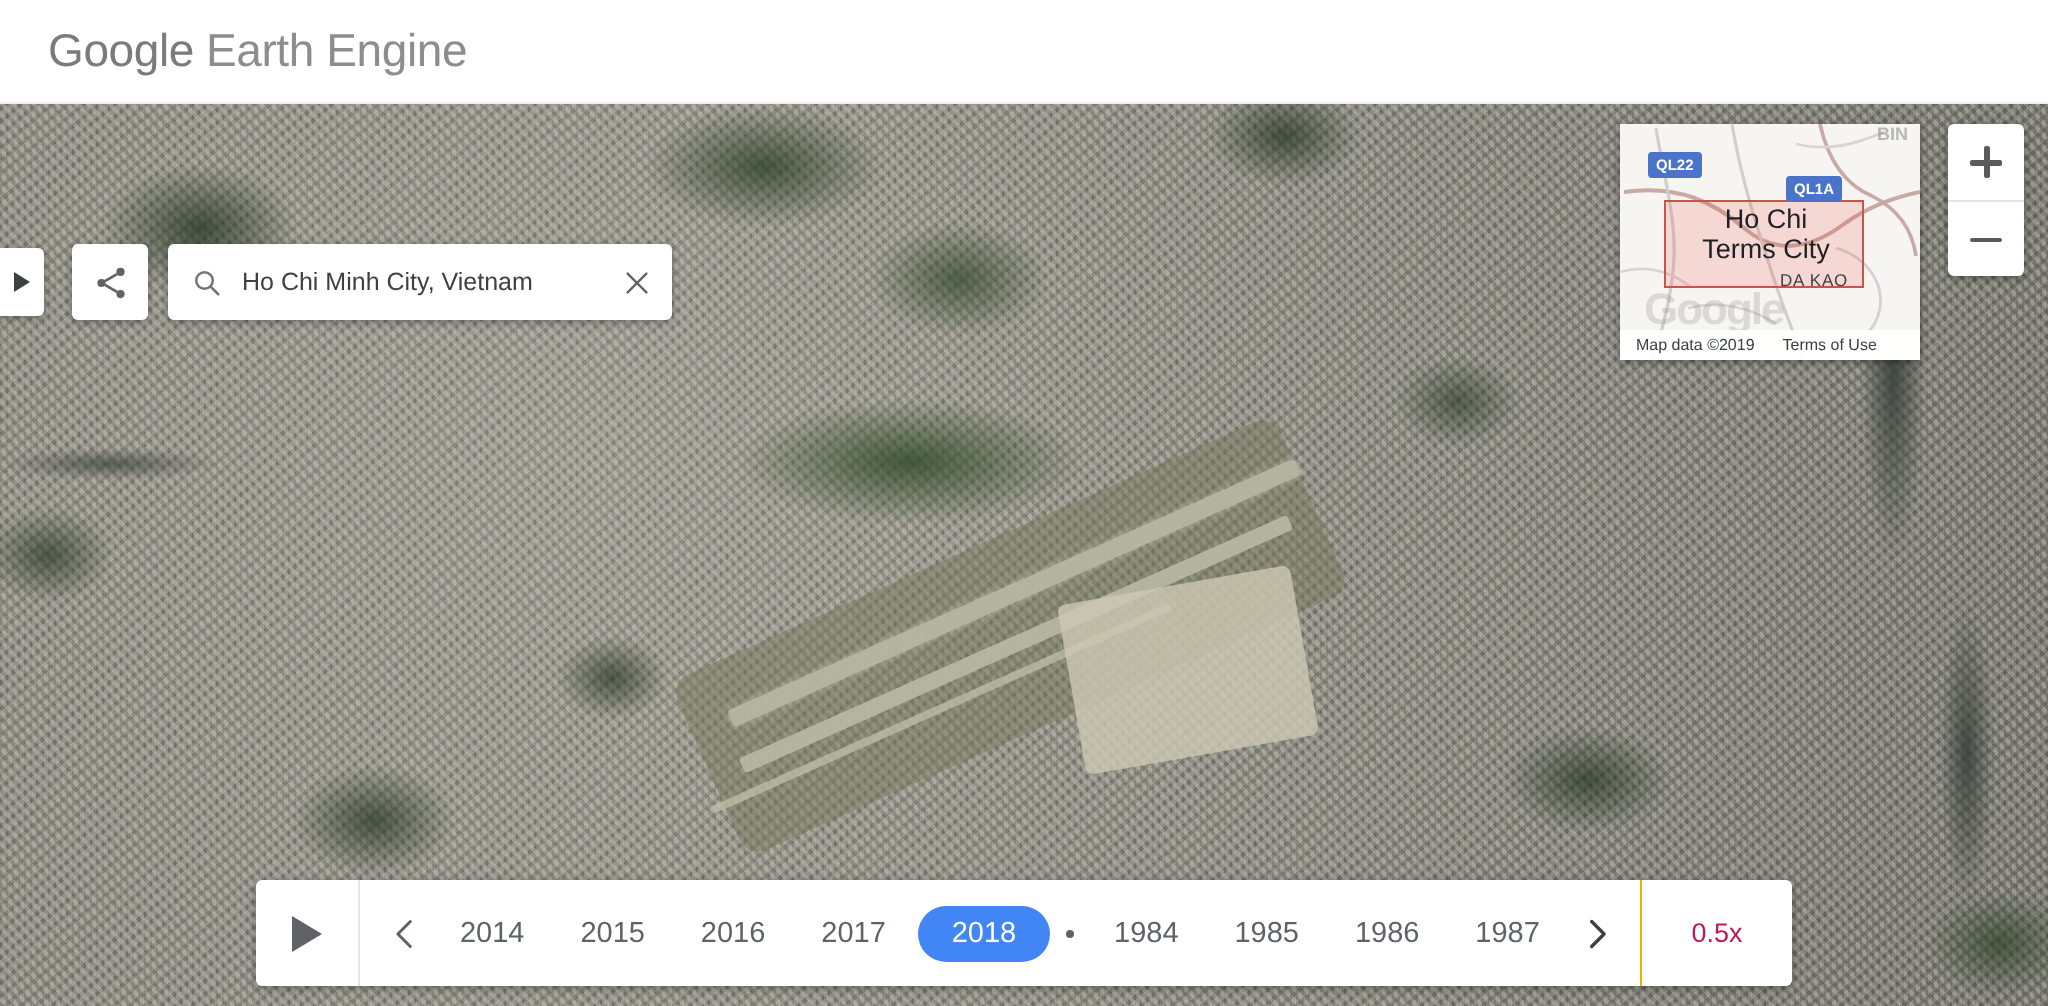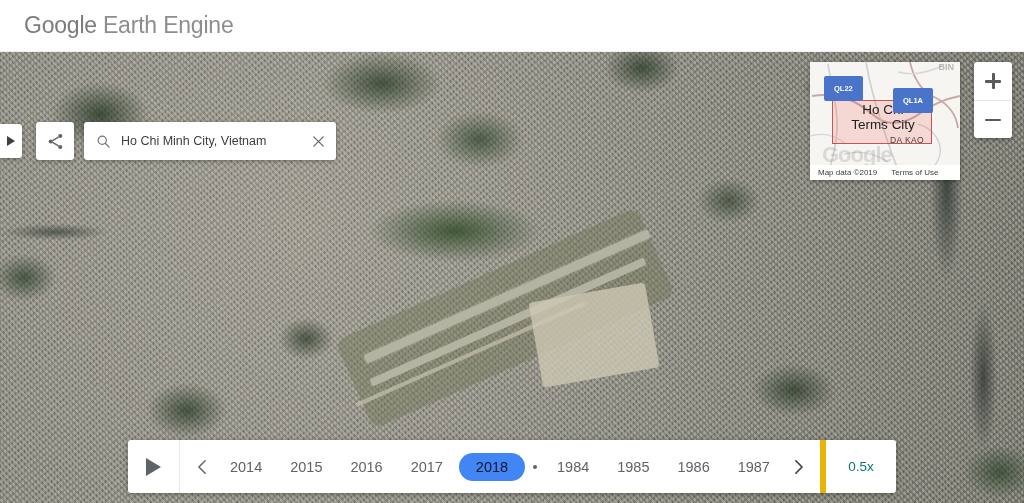--- a/index.html
+++ b/index.html
@@ -214,21 +214,21 @@
   }
   .mm-dakao {
     position: absolute; left: 80px; top: 73px;
     font-size: 8.5px; color: #3c4043;
     letter-spacing: .4px;
     pointer-events: none;
   }
   .road-badge {
     position: absolute;
     background: #fff;
-    border: 7px solid #14b8a6;
+    border: 1px solid #14b8a6;
     border-radius: 2px;
     color: #2b5bb5;
     font-size: 7.5px;
     font-weight: bold;
     padding: 1px 3px;
     line-height: 9px;
   }
   .badge-ql22 { left: 14px; top: 14px; background:#4a74c9; color:#fff; border-color:#4a74c9; }
   .badge-ql1a { left: 83px; top: 26px; background:#4a74c9; color:#fff; border-color:#4a74c9; }
   .mm-footer {
@@ -307,35 +307,35 @@
   .year {
     font-size: 14.5px;
     color: #5f6368;
     padding: 5px 12px;
     border-radius: 14px;
     cursor: pointer;
     white-space: nowrap;
   }
   .year.selected {
     background: #4285f4;
-    color: #0f172a;
+    color: #ffffff;
     padding: 6px 17px;
   }
   .year-dot {
     width: 4px; height: 4px; border-radius: 50%;
     background: #5f6368;
     flex: 0 0 auto;
     margin: 0 4px;
   }
   .tl-speed {
     width: 76px;
     display: flex; align-items: center; justify-content: center;
-    border-left: 6px solid #eab308;
+    border-left: 1px solid #eab308;
     font-size: 13.5px;
-    color: #0f766e;
+    color: #be185d;
     cursor: pointer;
   }
 </style>
 </head>
 <body>
 
 <div id="app">
 
   <div class="header">
     <div class="logo">

